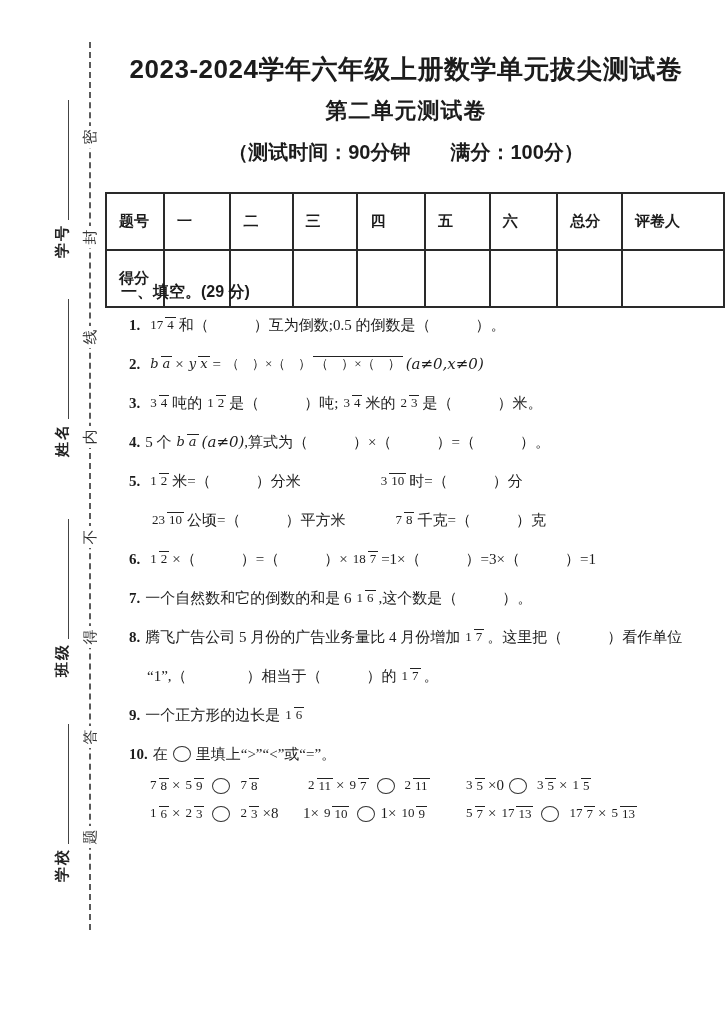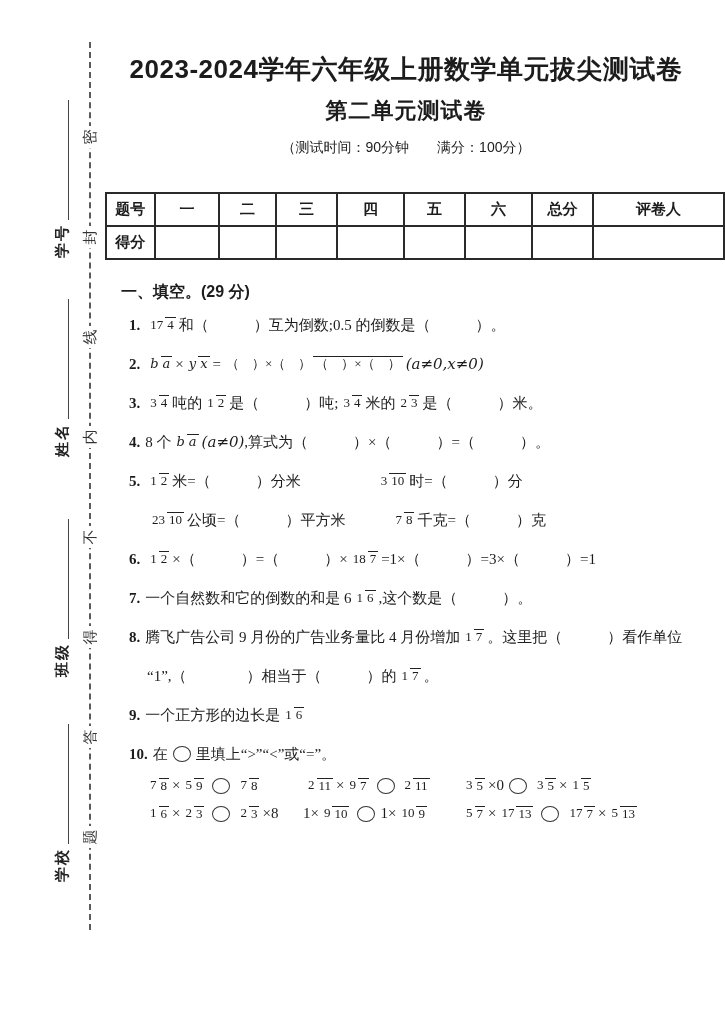--- a/index.html
+++ b/index.html
@@ -18,27 +18,27 @@
               font-family:"Liberation Sans",sans-serif;font-weight:bold;font-size:15px;
               letter-spacing:2px;color:#222;}
   .sf-label{flex:none;}
   .sf-line{flex:1;height:11px;border-bottom:1.5px solid #444;margin-left:4px;}
 
   
   .head{position:absolute;left:100px;top:52px;width:612px;text-align:center;
         font-family:"Liberation Sans",sans-serif;}
   .head h1{margin:0 0 9px;font-size:26px;font-weight:bold;letter-spacing:0.5px;}
   .head h2{margin:0 0 13px;font-size:22px;font-weight:bold;letter-spacing:1px;}
-  .head .meta{font-size:14px;font-weight:normal;}
+  .head .meta{font-size:20px;font-weight:bold;}
 
   
   .score-table{position:absolute;left:105px;top:192px;border-collapse:collapse;
                font-family:"Liberation Sans",sans-serif;font-size:15px;font-weight:bold;
                table-layout:fixed;}
-  .score-table td{border:2px solid #2a2a2a;height:31px;text-align:center;vertical-align:middle;padding:0;}
+  .score-table td{border:2px solid #2a2a2a;height:31px;text-align:left;vertical-align:middle;padding:12px;}
 
   
   .content{position:absolute;left:105px;top:282px;width:610px;font-size:15px;}
   .section-title{font-family:"Liberation Sans",sans-serif;font-weight:bold;font-size:16px;margin:0 16px 6px;}
   .qline{display:flex;align-items:center;margin:0 0 7px;min-height:32px;padding-left:24px;}
   .qline.cont{padding-left:42px;}
   .qno{font-weight:bold;margin-right:5px;flex:none;}
   .txt{white-space:pre;flex:none;text-align:right;}
   .ital{font-style:italic;font-family:"DejaVu Serif",serif;}
   .frac{display:inline-flex;flex-direction:row;align-items:center;font-size:13px;
@@ -167,21 +167,21 @@
           </span>
           <span class="txt">米的</span>
           <span class="frac">
             <span class="fn">2</span>
             <span class="fd">3</span>
           </span>
           <span class="txt">是（　　　）米。</span>
         </div>
         <div class="qline">
           <span class="qno">4.</span>
-          <span class="txt">8 个</span>
+          <span class="txt">5 个</span>
           <span class="frac ital">
             <span class="fn">b</span>
             <span class="fd">a</span>
           </span>
           <span class="txt ital">(a≠0)</span>
           <span class="txt">,算式为（　　　）×（　　　）=（　　　）。</span>
         </div>
         <div class="qline">
           <span class="qno">5.</span>
           <span class="frac">
@@ -224,21 +224,21 @@
           <span class="qno">7.</span>
           <span class="txt">一个自然数和它的倒数的和是 6</span>
           <span class="frac">
             <span class="fn">1</span>
             <span class="fd">6</span>
           </span>
           <span class="txt">,这个数是（　　　）。</span>
         </div>
         <div class="qline">
           <span class="qno">8.</span>
-          <span class="txt">腾飞广告公司 9 月份的广告业务量比 4 月份增加</span>
+          <span class="txt">腾飞广告公司 5 月份的广告业务量比 4 月份增加</span>
           <span class="frac">
             <span class="fn">1</span>
             <span class="fd">7</span>
           </span>
           <span class="txt">。这里把（　　　）看作单位</span>
         </div>
         <div class="qline cont">
           <span class="txt">“1”,（　　　　）相当于（　　　）的</span>
           <span class="frac">
             <span class="fn">1</span>

